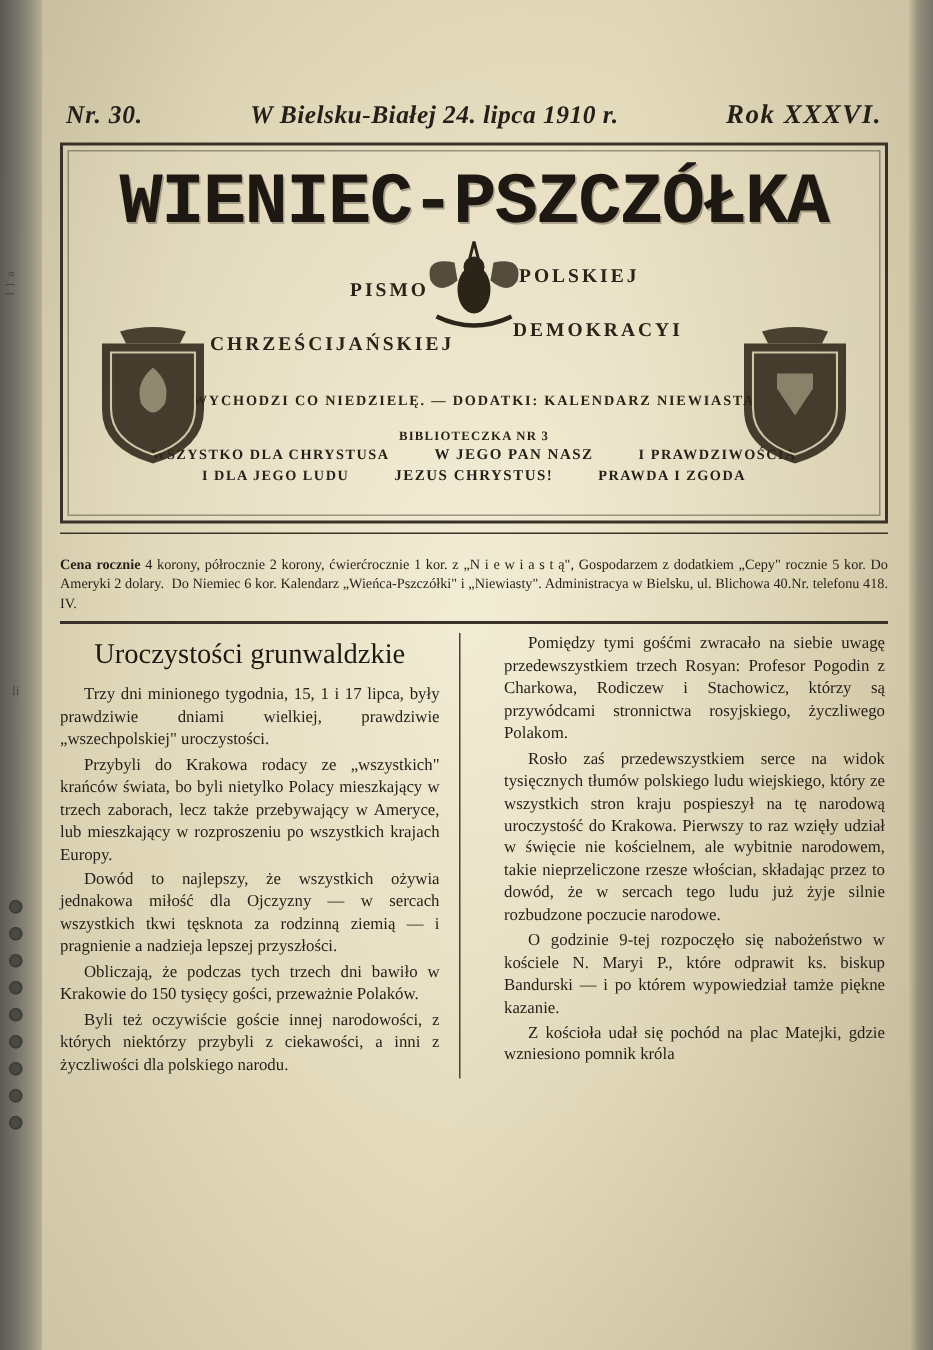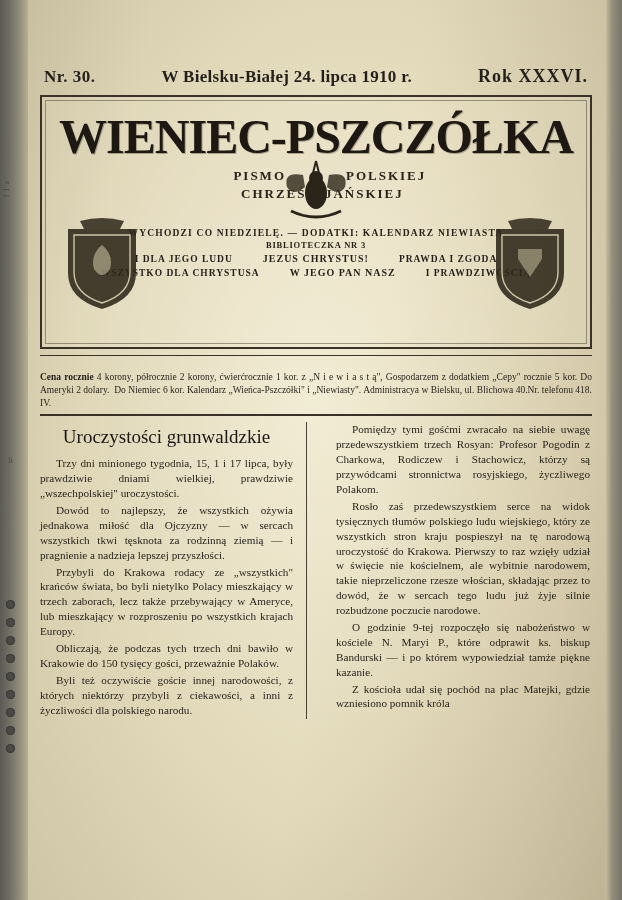--- a/index.html
+++ b/index.html
@@ -83,20 +83,21 @@
     color: #241f18;
   }
 
   
   .top-line {
     display: flex;
     align-items: flex-end;
     justify-content: space-between;
     padding: 50px 14px 0 14px;
     font-family: "Liberation Serif", serif;
+    font-style: italic;
   }
   .top-line .issue {
     font-size: 17px;
     font-weight: bold;
     letter-spacing: 0.5px;
   }
   .top-line .place {
     font-size: 17px;
     font-weight: bold;
     letter-spacing: 0.3px;
@@ -118,21 +119,21 @@
   }
   .masthead .inner-rule {
     position: absolute;
     inset: 3px;
     border: 1px solid #4a4133;
     opacity: 0.5;
   }
   .title {
     text-align: center;
     margin-top: 12px;
-    font-family: Liberation Serif, serif;
+    font-family: Liberation Mono, monospace;
     font-weight: bold;
     font-size: 48px;
     letter-spacing: -1px;
     color: #1d1812;
     text-shadow: 1px 1px 0 rgba(60,50,35,0.35);
   }
   .subline {
     display: flex;
     justify-content: center;
     align-items: center;
@@ -148,38 +149,38 @@
     justify-content: center;
     align-items: center;
     gap: 52px;
     margin-top: 2px;
     font-size: 13px;
     font-weight: bold;
     letter-spacing: 2px;
     color: #2a2318;
   }
   .sub-col { width: 150px; text-align: center; }
-  .sub-col.left { text-align: right; }
+  .sub-col.left { text-align: right; margin-top: 18px; }
   .sub-col.right { text-align: left; }
   .centre-emblem {
     position: absolute;
     left: 50%;
     top: 56px;
     transform: translateX(-50%);
     width: 86px;
     height: 74px;
     text-align: center;
   }
   .mast-line {
     text-align: center;
     font-size: 9.5px;
     letter-spacing: 1.2px;
     font-weight: bold;
     color: #2a2318;
-    margin-top: 2px;
+    margin-top: 12px;
   }
   .mast-line.small { font-size: 8.5px; letter-spacing: 0.8px; }
   .motto {
     display: flex;
     justify-content: center;
     align-items: center;
     gap: 30px;
     margin-top: 3px;
     font-size: 9.5px;
     font-weight: bold;
@@ -276,45 +277,46 @@
       <div class="inner-rule"></div>
 
       <div class="title">WIENIEC-PSZCZÓŁKA</div>
 
       <div class="subline">
         <div class="sub-col left">PISMO</div>
         <div class="sub-col right">POLSKIEJ</div>
       </div>
       <div class="subline2">
         <div class="sub-col left">CHRZEŚCIJAŃSKIEJ</div>
+        <div class="sub-col right">DEMOKRACYI</div>
       </div>
 
       <div class="centre-emblem">
         <svg width="86" height="74" viewBox="0 0 86 74">
           <ellipse cx="43" cy="40" rx="11" ry="16" fill="#2b2419"></ellipse>
           <ellipse cx="43" cy="25" rx="7" ry="7" fill="#2b2419"></ellipse>
           <path d="M30 22 Q10 18 14 34 Q20 44 32 34 Z" fill="#3a3125" opacity="0.85"></path>
           <path d="M56 22 Q76 18 72 34 Q66 44 54 34 Z" fill="#3a3125" opacity="0.85"></path>
           <path d="M43 8 L40 20 M43 8 L46 20" stroke="#2b2419" stroke-width="2" fill="none"></path>
           <path d="M18 58 Q43 70 68 58" stroke="#2b2419" stroke-width="3" fill="none"></path>
         </svg>
       </div>
 
       <div class="mast-line" style="margin-top:26px">WYCHODZI CO NIEDZIELĘ. — DODATKI: KALENDARZ NIEWIASTA</div>
       <div class="mast-line small">BIBLIOTECZKA NR 3</div>
 
       <div class="motto">
+        <span>WSZYSTKO DLA CHRYSTUSA</span>
+        <span class="mid">W JEGO PAN NASZ</span>
+        <span>I PRAWDZIWOŚCIĄ</span>
+      </div>
+      <div class="motto">
         <span>I DLA JEGO LUDU</span>
         <span class="mid">JEZUS CHRYSTUS!</span>
         <span>PRAWDA I ZGODA</span>
-      </div>
-      <div class="motto">
-        <span>WSZYSTKO DLA CHRYSTUSA</span>
-        <span class="mid">W JEGO PAN NASZ</span>
-        <span>I PRAWDZIWOŚCIĄ</span>
       </div>
 
       <div class="crest left">
         <svg width="84" height="96" viewBox="0 0 84 96">
           <path d="M8 14 L76 14 L76 58 Q76 84 42 94 Q8 84 8 58 Z" fill="#2e2719" opacity="0.88"></path>
           <path d="M14 20 L70 20 L70 57 Q70 79 42 88 Q14 79 14 57 Z" fill="none" stroke="#cfc6a6" stroke-width="1.4"></path>
           <path d="M42 30 Q30 40 34 54 Q42 66 50 54 Q54 40 42 30 Z" fill="#cfc6a6" opacity="0.55"></path>
           <path d="M20 6 Q42 0 64 6 L60 14 L24 14 Z" fill="#2e2719" opacity="0.85"></path>
         </svg>
       </div>
@@ -333,22 +335,22 @@
     </div>
 
     <div class="rule-thick"></div>
 
     <div class="columns">
       <div class="col left">
         <div class="headline">
           <span>Uroczystości grunwaldzkie</span>
         </div>
         <p class="par">Trzy dni minionego tygodnia, 15, 1 i 17 lipca, były prawdziwie dniami wielkiej, prawdziwie „wszechpolskiej" uroczystości.</p>
+        <p class="par">Przybyli do Krakowa rodacy ze „wszystkich" krańców świata, bo byli nietylko Polacy mieszkający w trzech zaborach, lecz także przebywający w Ameryce, lub mieszkający w rozproszeniu po wszystkich krajach Europy.</p>
         <p class="par">Dowód to najlepszy, że wszystkich ożywia jednakowa miłość dla Ojczyzny — w sercach wszystkich tkwi tęsknota za rodzinną ziemią — i pragnienie a nadzieja lepszej przyszłości.</p>
-        <p class="par">Przybyli do Krakowa rodacy ze „wszystkich" krańców świata, bo byli nietylko Polacy mieszkający w trzech zaborach, lecz także przebywający w Ameryce, lub mieszkający w rozproszeniu po wszystkich krajach Europy.</p>
         <p class="par">Obliczają, że podczas tych trzech dni bawiło w Krakowie do 150 tysięcy gości, przeważnie Polaków.</p>
         <p class="par">Byli też oczywiście goście innej narodowości, z których niektórzy przybyli z ciekawości, a inni z życzliwości dla polskiego narodu.</p>
       </div>
       <div class="col right">
         <p class="par">Pomiędzy tymi gośćmi zwracało na siebie uwagę przedewszystkiem trzech Rosyan: Profesor Pogodin z Charkowa, Rodiczew i Stachowicz, którzy są przywódcami stronnictwa rosyjskiego, życzliwego Polakom.</p>
         <p class="par">Rosło zaś przedewszystkiem serce na widok tysięcznych tłumów polskiego ludu wiejskiego, który ze wszystkich stron kraju pospieszył na tę narodową uroczystość do Krakowa. Pierwszy to raz wzięły udział w święcie nie kościelnem, ale wybitnie narodowem, takie nieprzeliczone rzesze włościan, składając przez to dowód, że w sercach tego ludu już żyje silnie rozbudzone poczucie narodowe.</p>
         <p class="par">O godzinie 9-tej rozpoczęło się nabożeństwo w kościele N. Maryi P., które odprawit ks. biskup Bandurski — i po którem wypowiedział tamże piękne kazanie.</p>
         <p class="par">Z kościoła udał się pochód na plac Matejki, gdzie wzniesiono pomnik króla</p>
       </div>
     </div>

